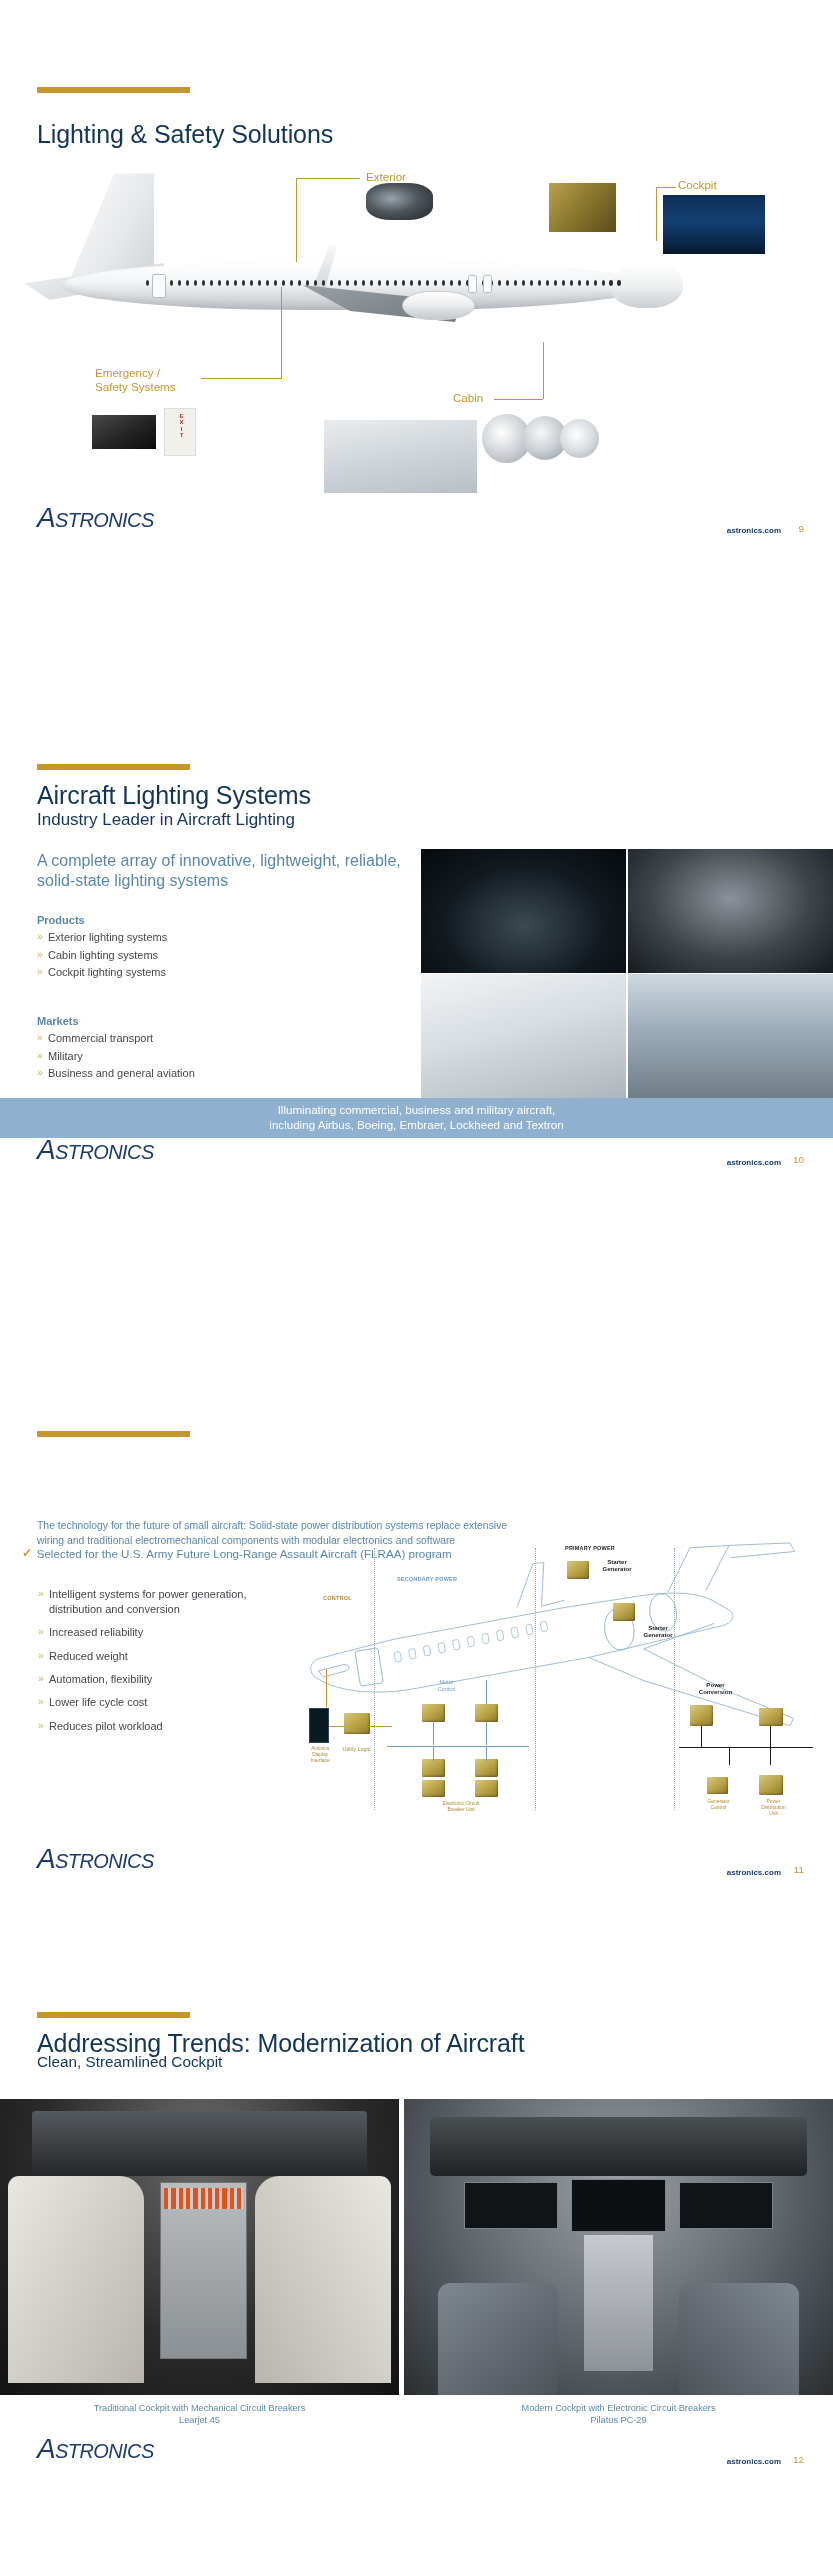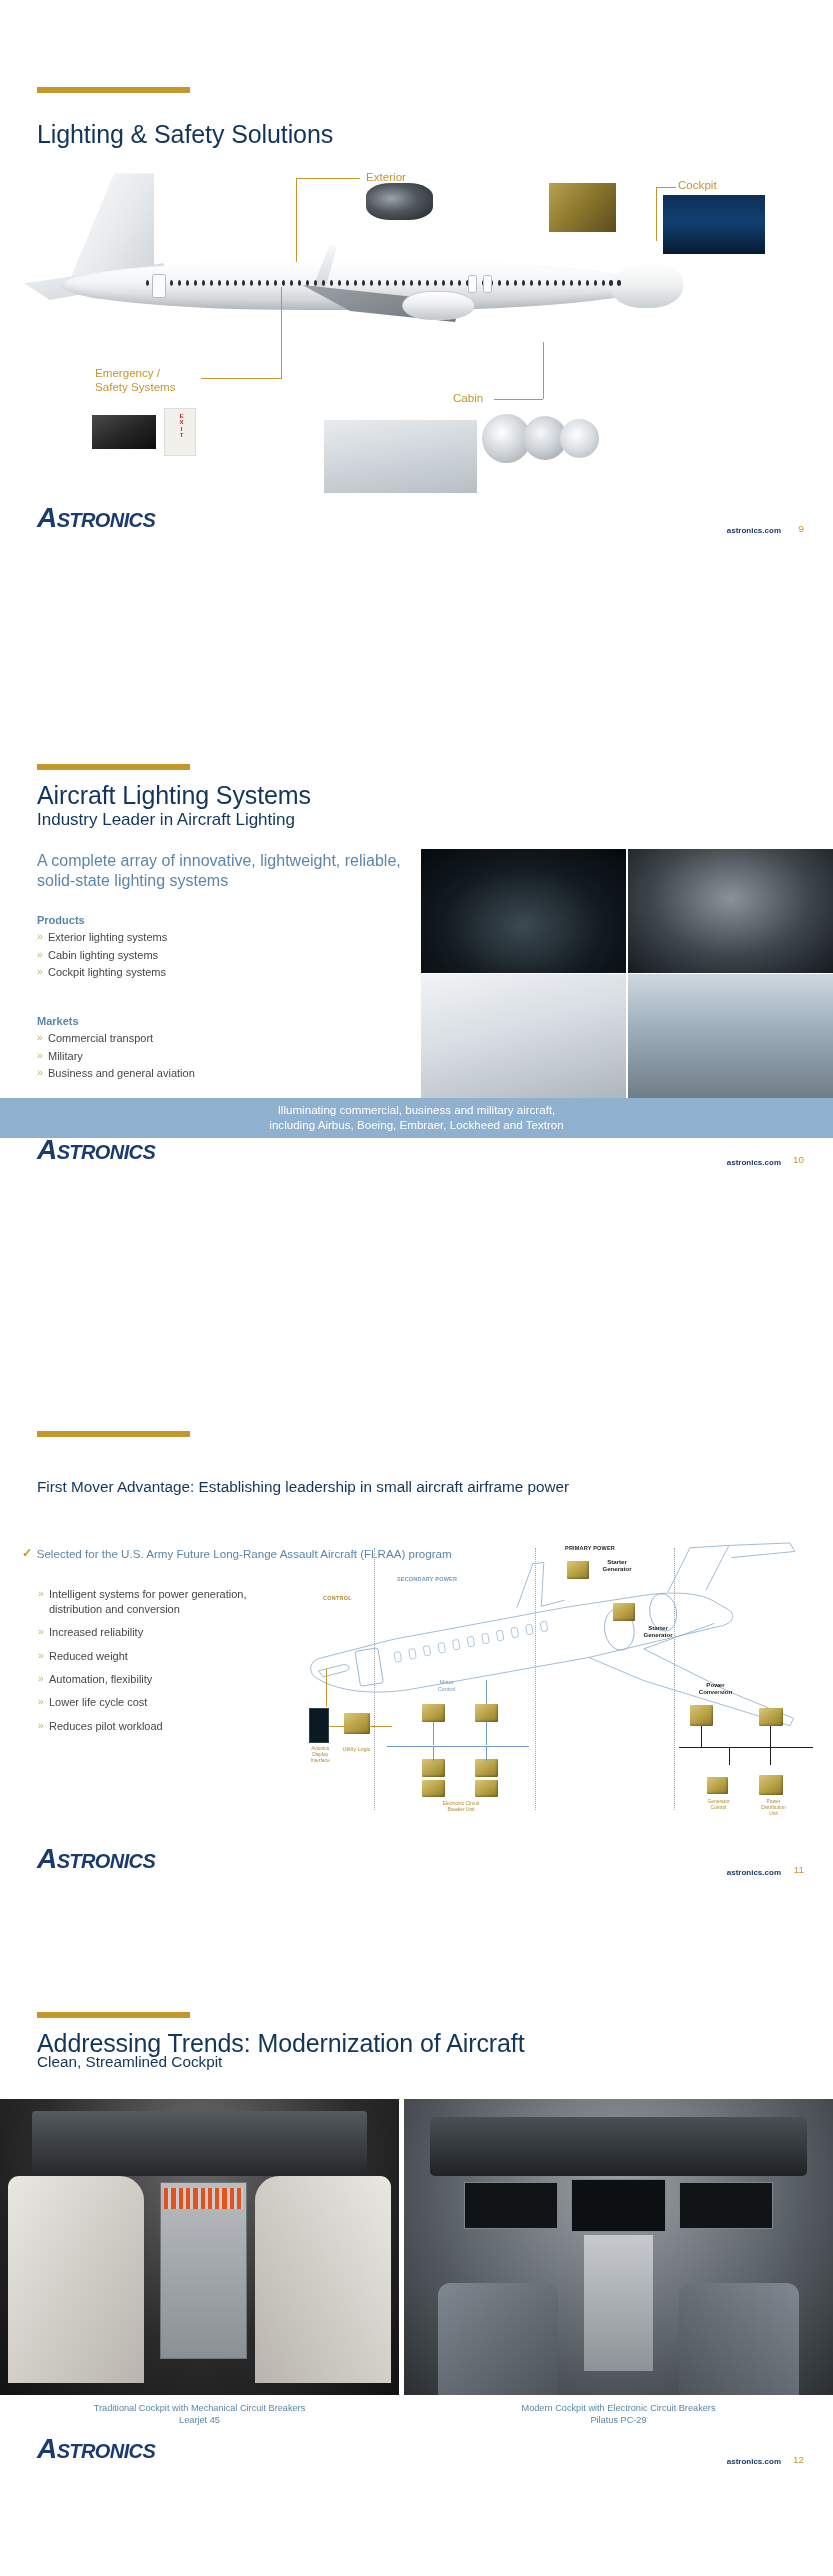--- a/index.html
+++ b/index.html
@@ -79,21 +79,21 @@
   .check-line .tick {
     position: absolute; left: 0; top: -0.6px;
     color: #c4962c; font-size: 12.2px; font-weight: 700;
   }
 
   
   .footer-logo {
     position: absolute;
     left: 37px;
     font-family: "Liberation Sans", sans-serif;
-    font-weight: 700;
+    font-weight: 400;
     font-style: italic;
     color: #1b3b6f;
     letter-spacing: -0.6px;
     white-space: nowrap;
   }
   .footer-logo .big { font-size: 28px; }
   .footer-logo .small { font-size: 20px; }
   .footer-url {
     position: absolute;
     right: 52px;
@@ -418,22 +418,23 @@
     <span class="big">A</span><span class="small">STRONICS</span>
   </div>
   <div class="footer-url" style="top:487px;">astronics.com</div>
   <div class="footer-page" style="top:483px;">10</div>
 </section>
 
 <section class="slide" style="position:absolute; left:0; top:1306px; width:833px; height:610px;">
 
   <div class="gold-rule" style="left:37px; top:125px; width:153px;"></div>
 
-  <h2 class="slide-subtitle" style="left:37px; top:172px; font-size:15.3px;">First Mover Advantage: Establishing leadership in small aircraft airframe power</h2>
-
+
+  <div class="body-copy" style="left:37px; top:212px; width:769px; white-space:pre-line;">The technology for the future of small aircraft: Solid-state power distribution systems replace extensive
+wiring and traditional electromechanical components with modular electronics and software</div>
 
   <div class="check-line" style="left:22px; top:241px;">
     <span class="tick">✓</span>
     <span>Selected for the U.S. Army Future Long-Range Assault Aircraft (FLRAA) program</span>
   </div>
 
   <ul class="bullets spaced" style="position:absolute; left:38px; top:281px; width:256px;">
     <li style="white-space:pre-line;"><span class="chev">»</span><span>Intelligent systems for power generation,
 distribution and conversion</span></li>
     <li><span class="chev">»</span><span>Increased reliability</span></li>

